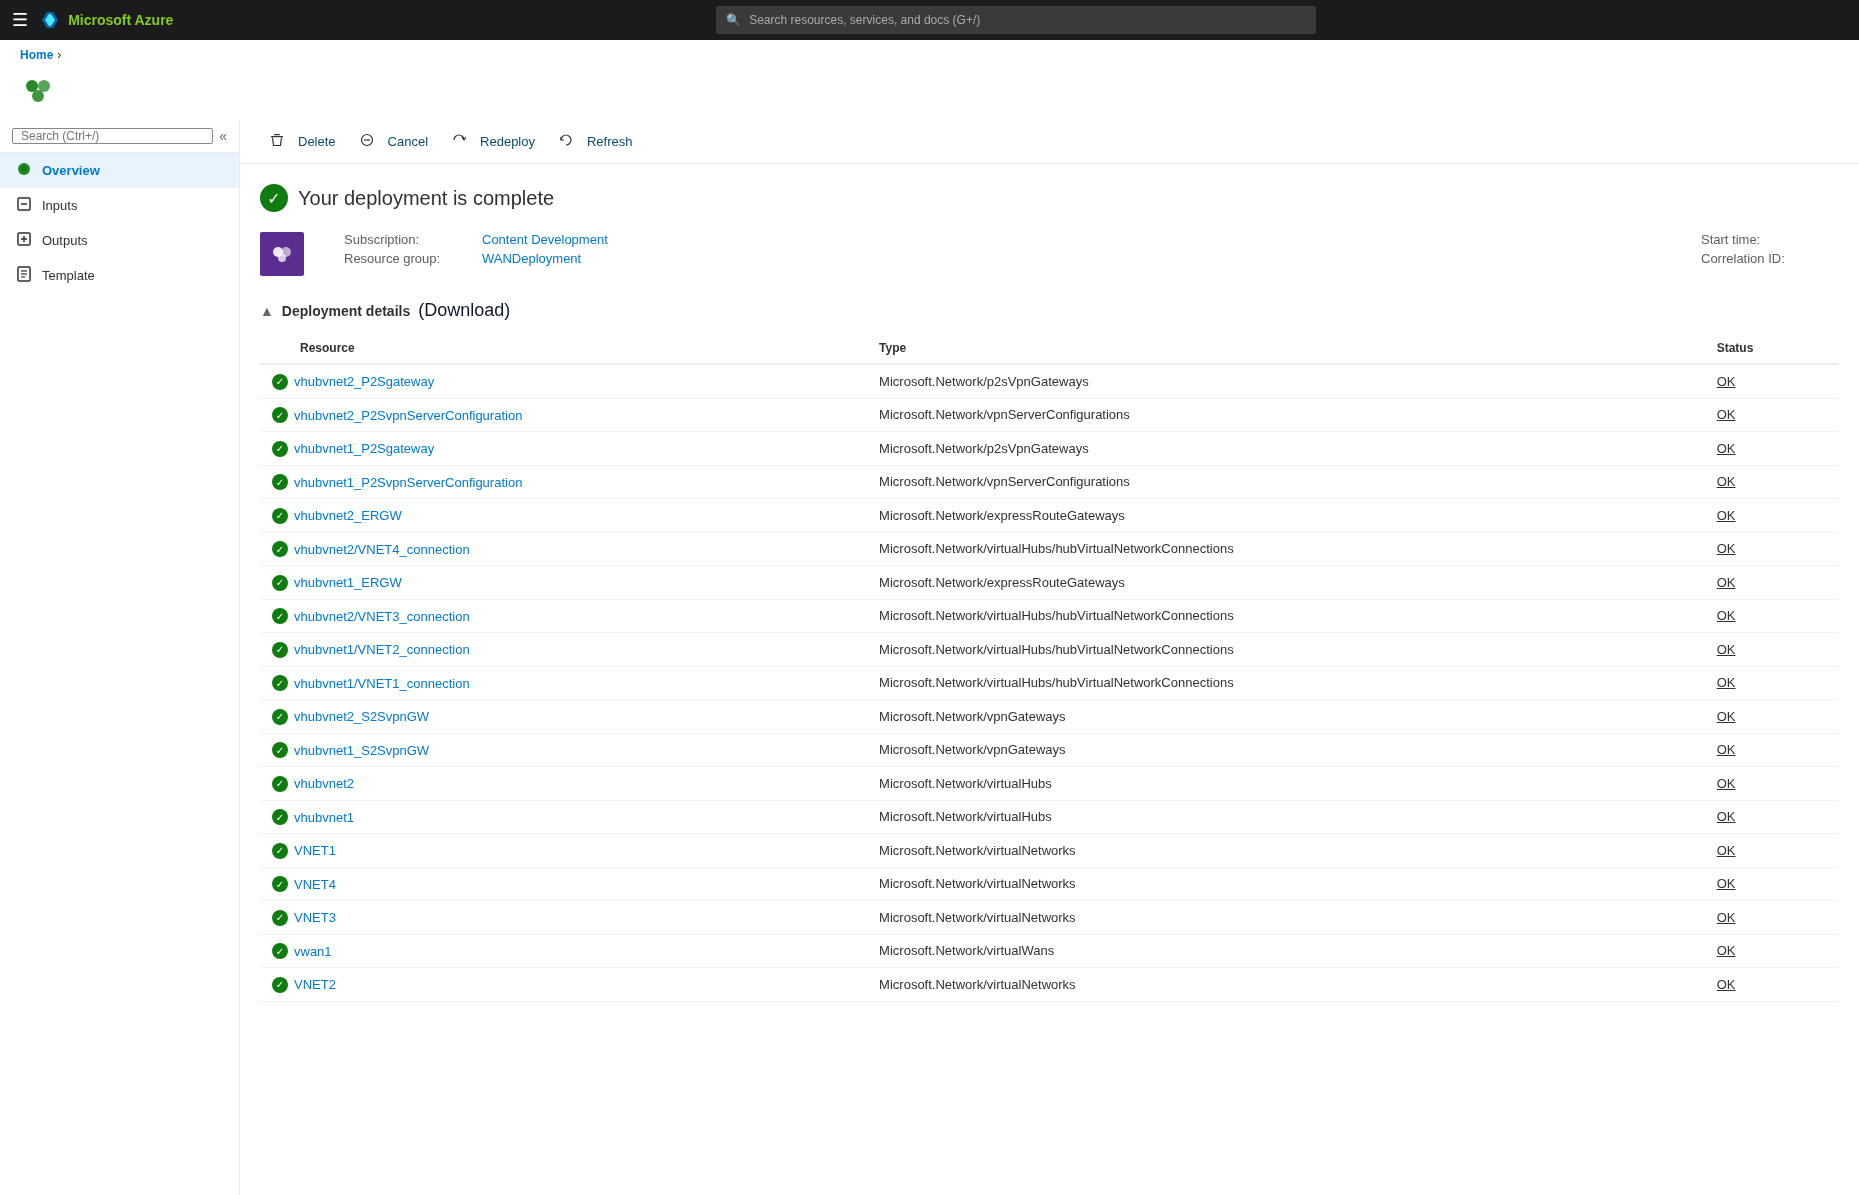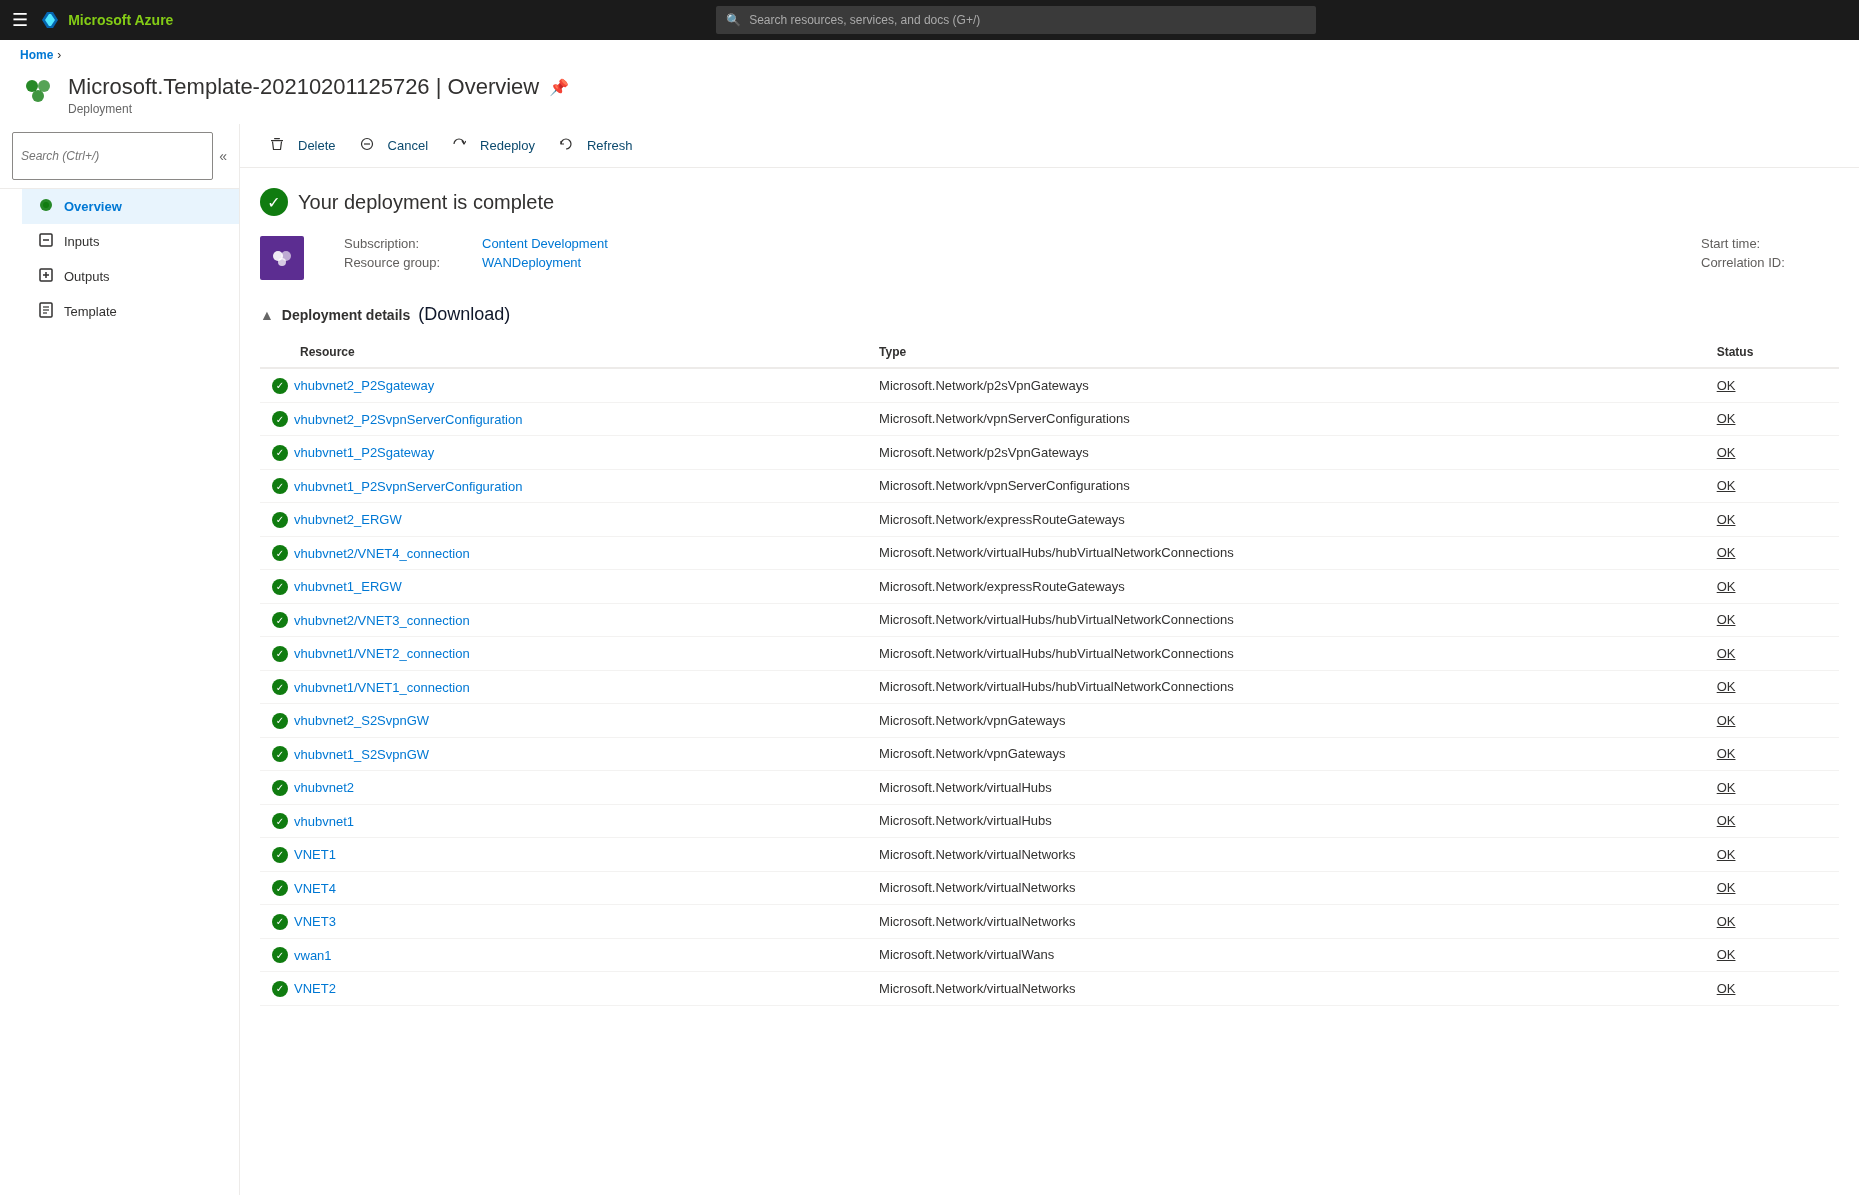--- a/index.html
+++ b/index.html
@@ -92,38 +92,36 @@
     .sidebar-search {
       padding: 8px 12px;
       display: flex;
       align-items: center;
       gap: 6px;
       border-bottom: 1px solid #edebe9;
     }
     .sidebar-search input {
       border: 1px solid #8a8886;
       border-radius: 2px;
-      padding: 16px 8px;
+      padding: 0 8px;
       font-size: 12px;
       width: 100%;
       outline: none;
-      font-style: italic;
     }
     .sidebar-collapse { color: #666; cursor: pointer; font-size: 14px; }
 
     .sidebar-nav { flex: 1; overflow-y: auto; }
     .sidebar-item {
       display: flex;
       align-items: center;
       padding: 8px 16px;
       cursor: pointer;
       gap: 10px;
       font-size: 13px;
       color: #323130;
-      margin-left: 22px;
     }
     .sidebar-item.active { background: #e8f4fd; color: #0078d4; font-weight: 600; }
     .sidebar-item .item-icon { font-size: 14px; width: 16px; text-align: center; }
 
     
     .content { flex: 1; overflow-y: auto; padding: 0; }
 
     
     .toolbar {
       display: flex;
@@ -273,27 +271,20 @@
 
 <div class="page-header">
   <div class="page-header-icon">
 
     <svg width="36" height="36" viewBox="0 0 36 36">
       <circle cx="12" cy="10" r="6" fill="#107c10" opacity="0.9"></circle>
       <circle cx="24" cy="10" r="6" fill="#107c10" opacity="0.7"></circle>
       <circle cx="18" cy="20" r="6" fill="#107c10" opacity="0.8"></circle>
     </svg>
   </div>
-  <div class="page-header-text">
-    <h1>
-      <span>Microsoft.Template-20210201125726 | Overview</span>
-      <span class="pin-icon">📌</span>
-    </h1>
-    <div class="subtitle">Deployment</div>
-  </div>
 </div>
 
 <div class="main-layout">
 
   <div class="sidebar">
     <div class="sidebar-search">
       <input type="text" placeholder="Search (Ctrl+/)" style="">
       <span class="sidebar-collapse">«</span>
     </div>
     <div class="sidebar-nav">

